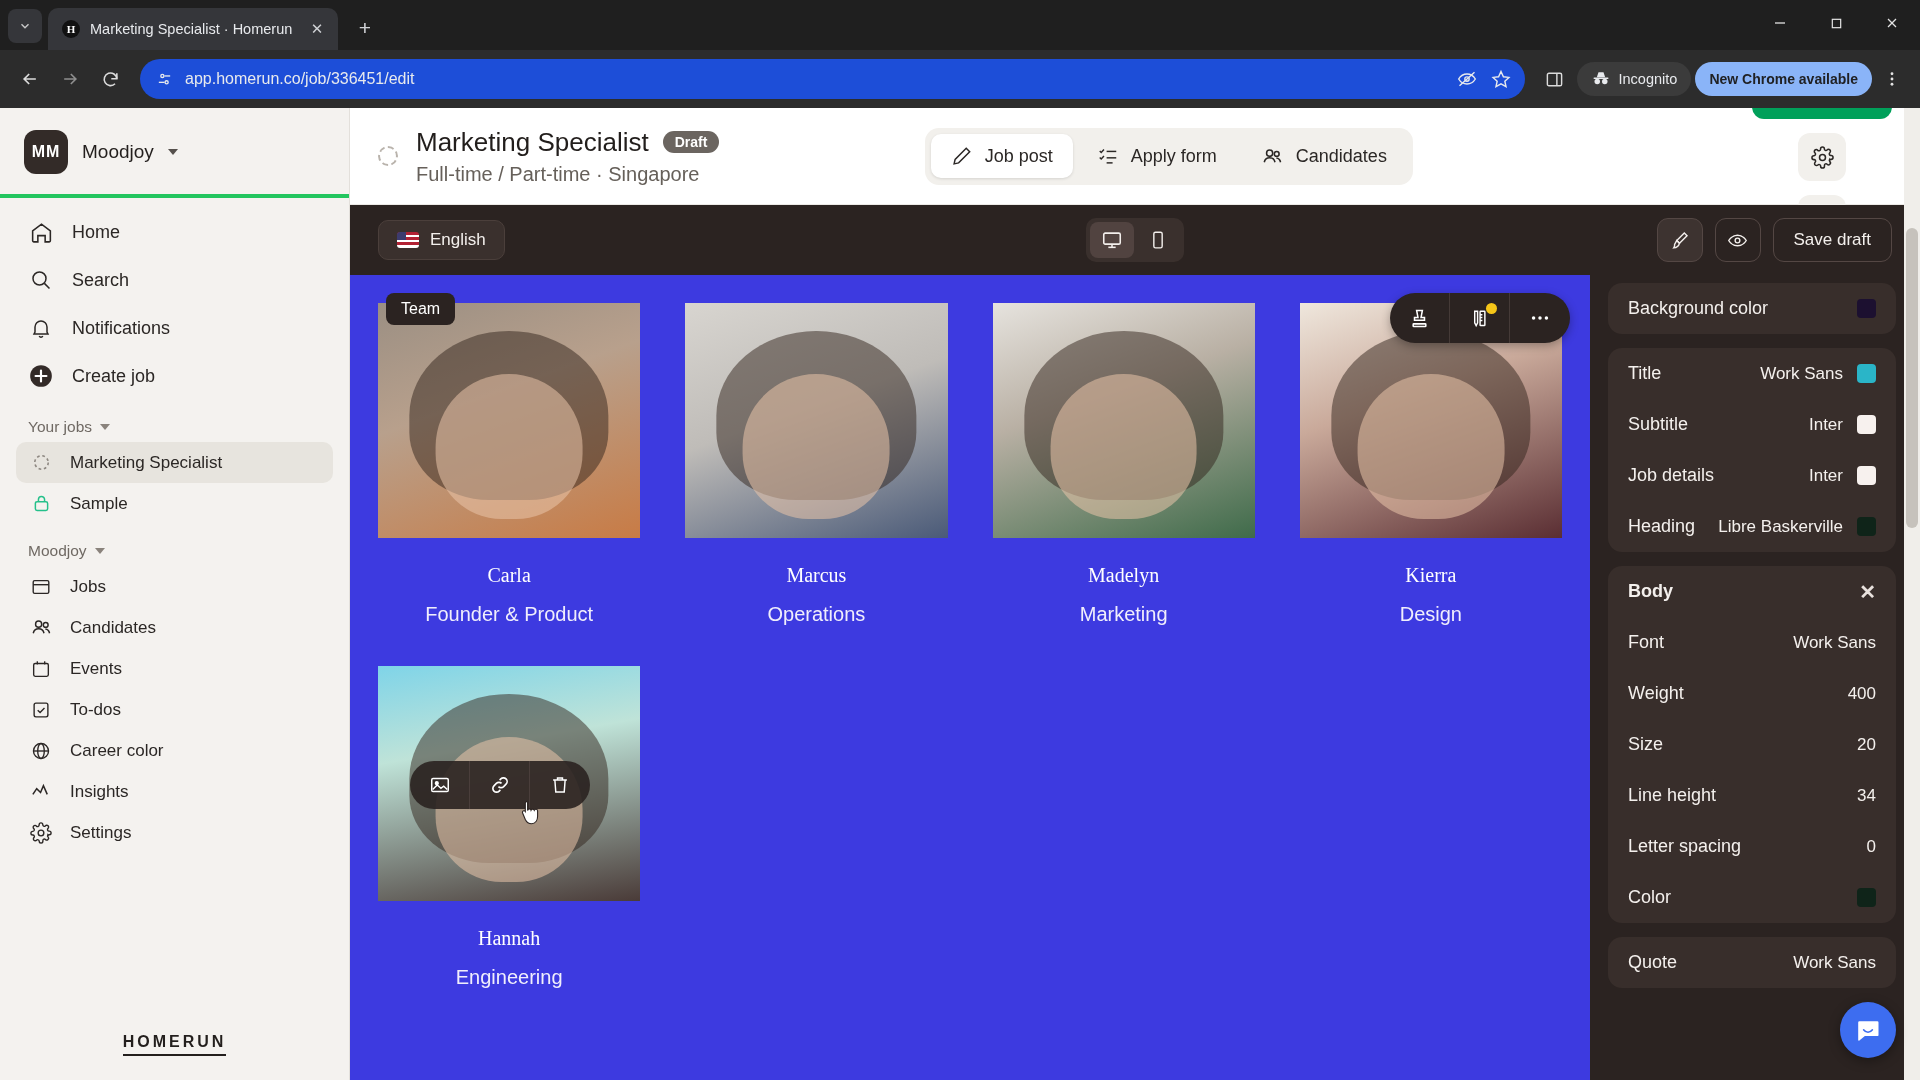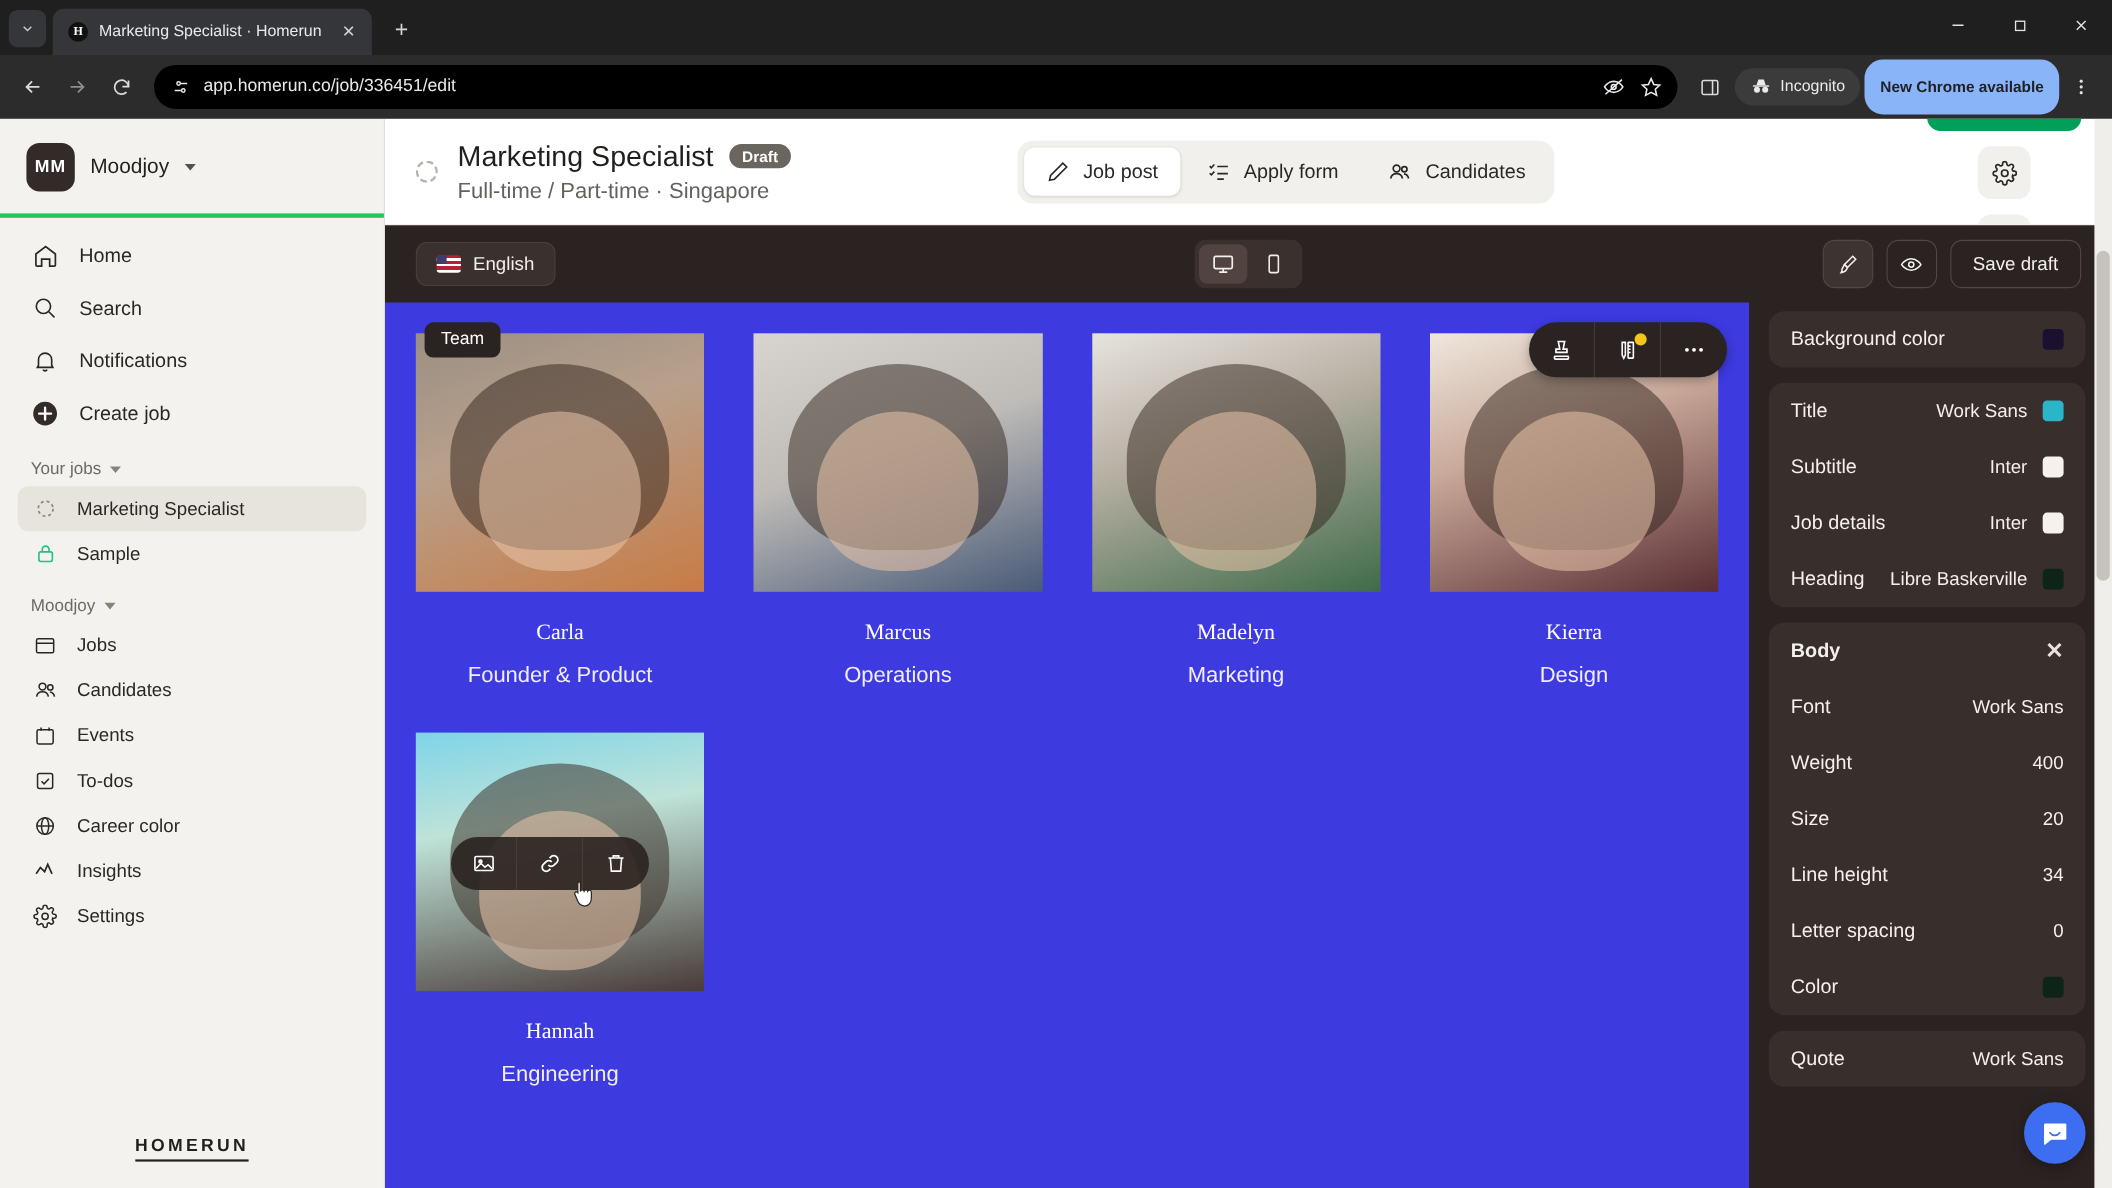--- a/index.html
+++ b/index.html
@@ -56,33 +56,33 @@
 
   .navbar {
     height: 58px; background: #2c2c2c; display: flex; align-items: center;
     padding: 0 12px; gap: 4px; flex: 0 0 58px;
   }
   .navicon {
     width: 36px; height: 36px; border-radius: 50%;
     display: flex; align-items: center; justify-content: center; color: #dcdcdc;
   }
   .omnibox {
-    flex: 1; height: 40px; background: #000000; border-radius: 20px;
+    flex: 1; height: 40px; background: #1d4ed8; border-radius: 20px;
     display: flex; align-items: center; padding: 0 14px 0 16px; gap: 12px;
     margin: 0 8px; color: #e8eaed; font-size: 16px;
   }
   .omnibox .url { flex: 1; white-space: nowrap; overflow: hidden; }
   .omni-right { display: flex; align-items: center; gap: 14px; }
   .incognito-pill {
     display: flex; align-items: center; gap: 8px; height: 34px;
     padding: 0 14px; border-radius: 17px; background: #3b3b3b;
     color: #e8eaed; font-size: 14.5px;
   }
   .chrome-update {
-    height: 50px; padding: 0 14px; border-radius: 17px;
+    height: 34px; padding: 0 14px; border-radius: 17px;
     background: #8ab4f8; color: #202124; font-size: 14px; font-weight: bold;
     display: flex; align-items: center;
   }
   .kebab { width: 32px; display: flex; align-items: center; justify-content: center; color: #e3e3e3; }
 
   
   .page { flex: 1; display: flex; background: #f4f2ef; position: relative; overflow: hidden; }
 
   
   .sidebar {

